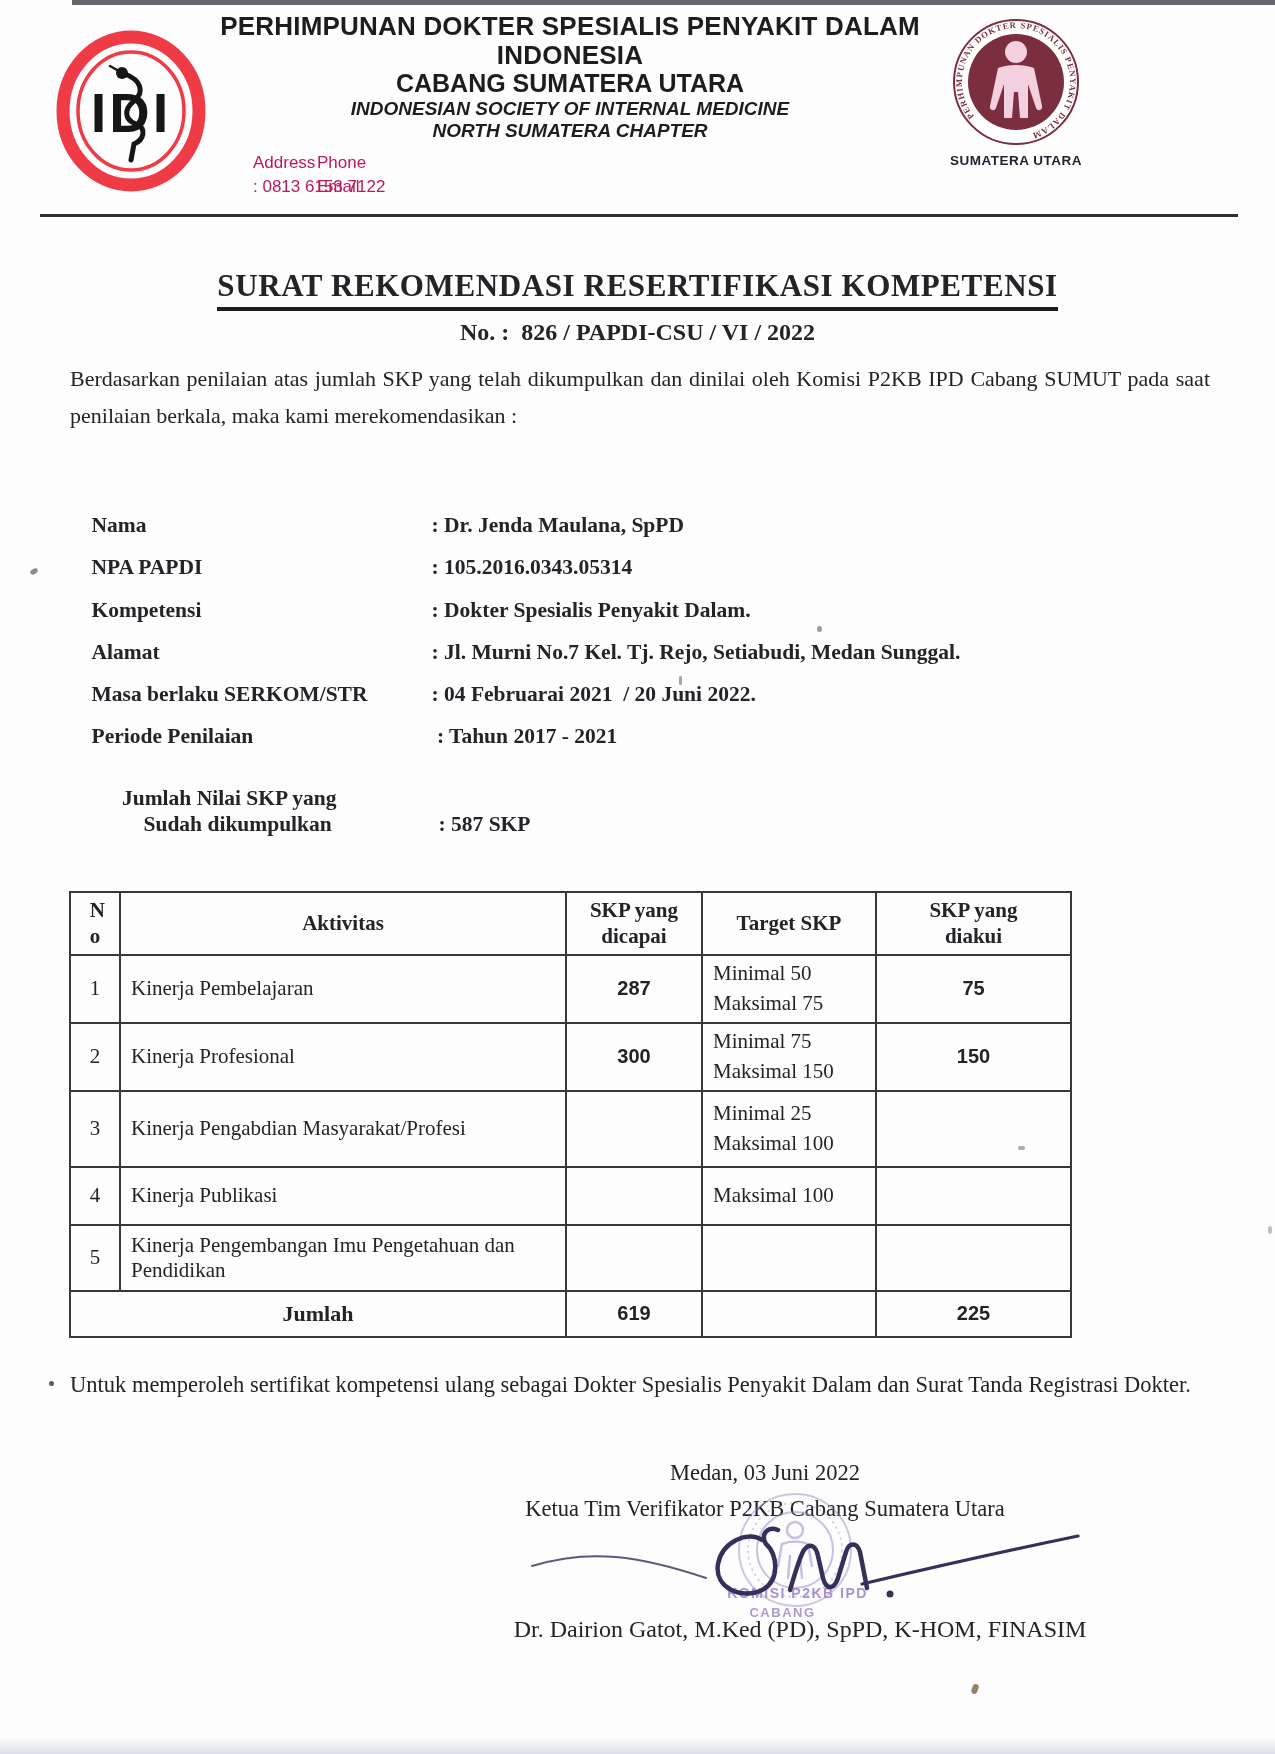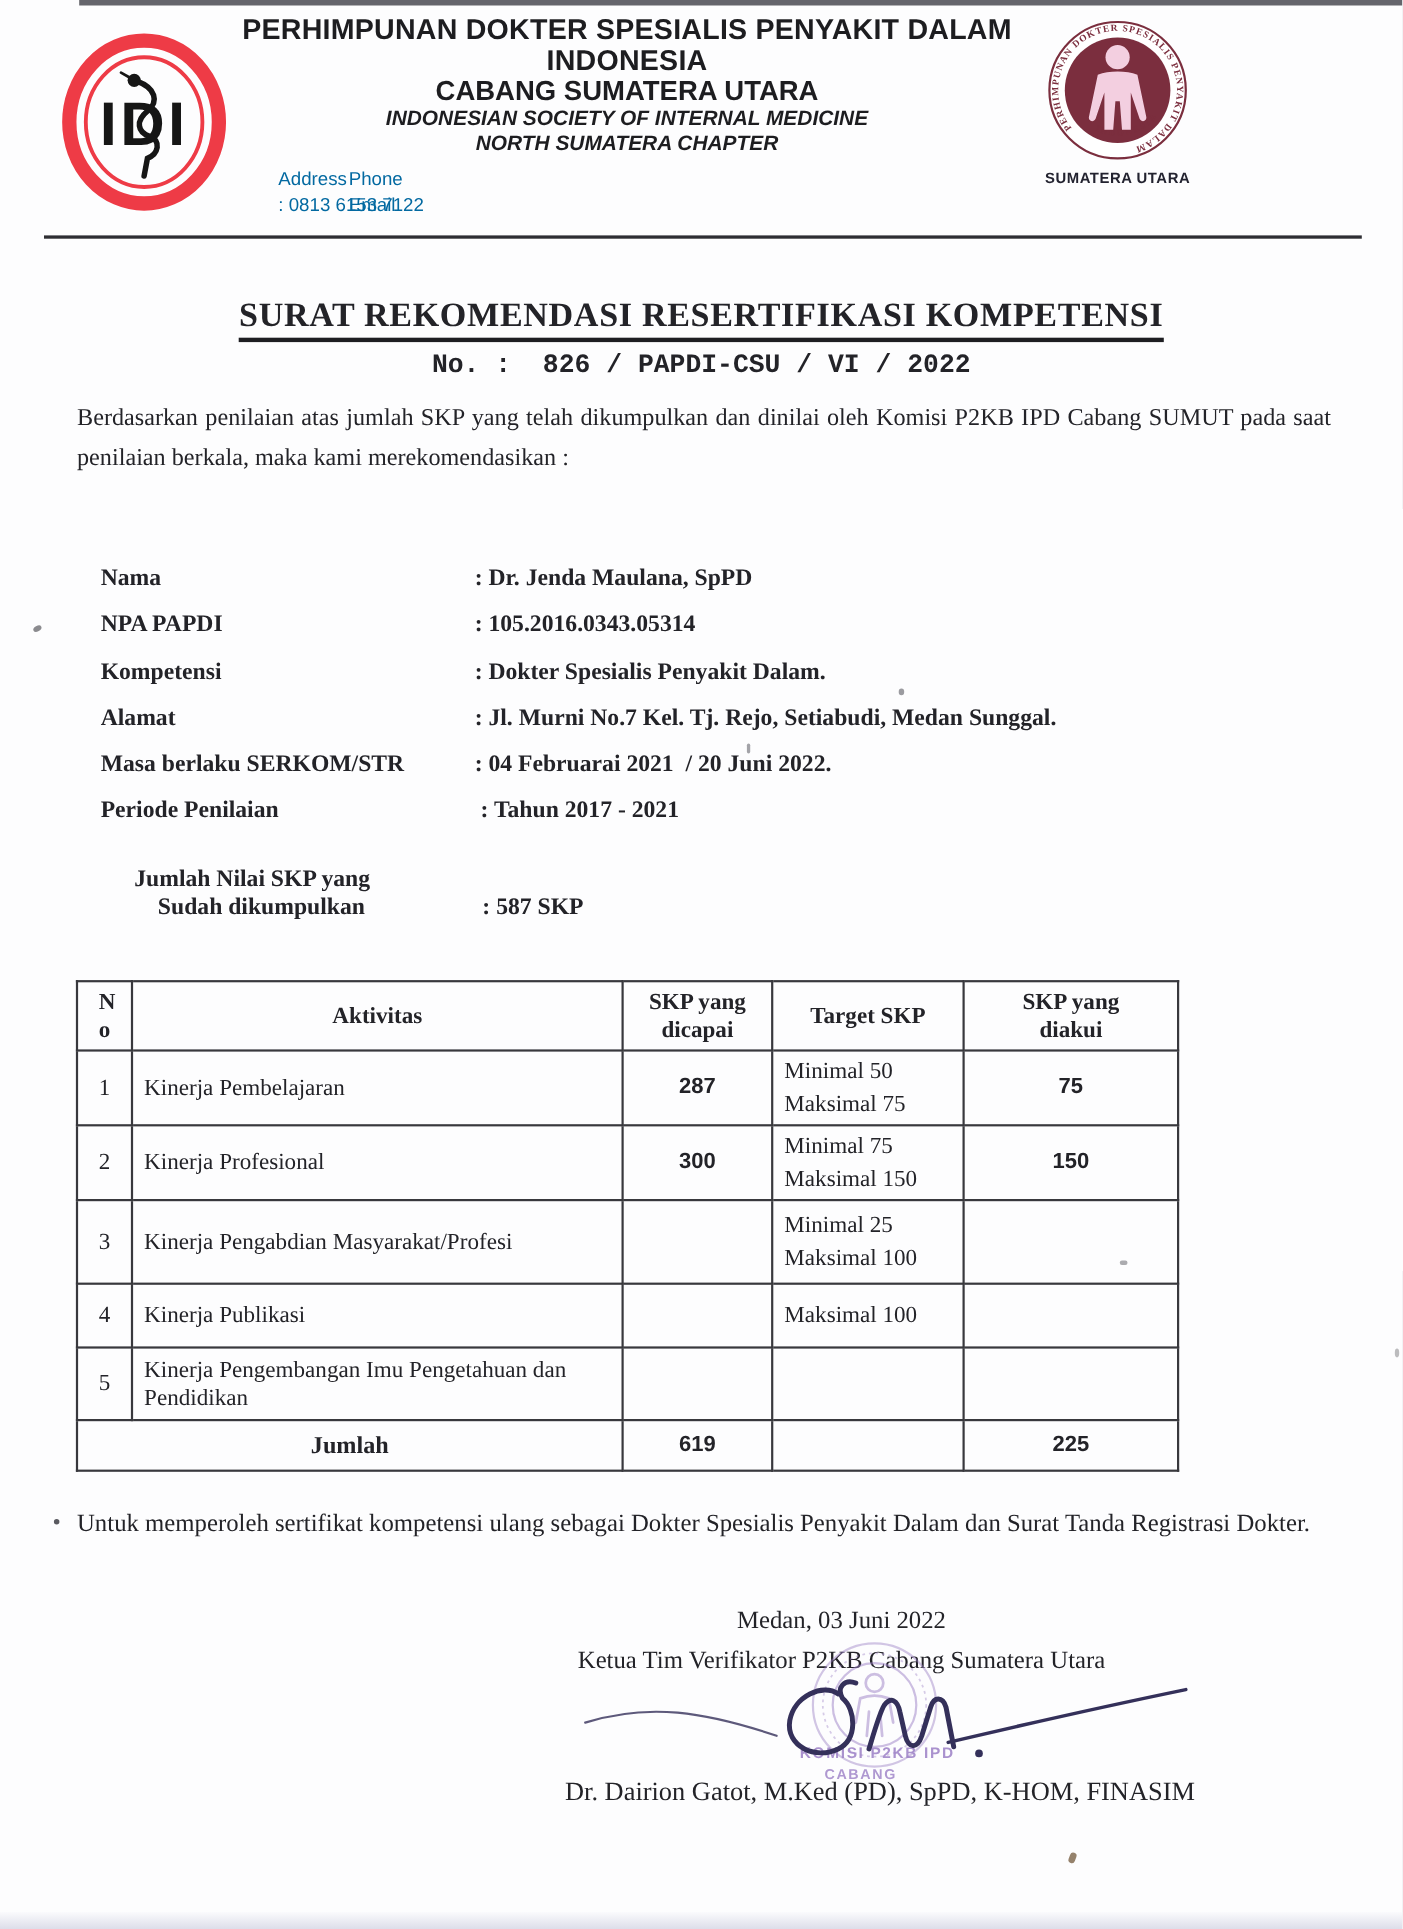--- a/index.html
+++ b/index.html
@@ -14,32 +14,32 @@
   .scan-bottom{left:0;right:0;bottom:0;height:16px;background:linear-gradient(#fbfbfd,#dcdde9);}
   .speck{background:#5a5a60;border-radius:50%;}
   
   .idi-logo{left:55px;top:30px;width:152px;height:162px;}
   .header-text{left:150px;top:12px;width:840px;text-align:center;
     font-family:"Liberation Sans","DejaVu Sans",sans-serif;font-weight:bold;color:#1d1d20;}
   .org-l1{font-size:26px;line-height:1.1;letter-spacing:.2px;}
   .org-l2{font-size:25px;line-height:1.15;}
   .org-l3,.org-l4{font-size:19px;line-height:1.15;font-style:italic;}
   .contact{margin:9px 0 0 103px;text-align:left;font-weight:normal;font-size:17px;
-    line-height:1.38;color:#0369a1;display:grid;grid-template-columns:64px auto;row-gap:1px;}
+    line-height:1.38;color:#be185d;display:grid;grid-template-columns:64px auto;row-gap:1px;}
   .contact .val{white-space:pre;}
   .contact .val2{padding-left:13px;white-space:pre;}
   .papdi-logo{left:946px;top:18px;width:140px;text-align:center;}
   .papdi-caption{margin-top:3px;font-family:"Liberation Sans","DejaVu Sans",sans-serif;
     font-weight:bold;font-size:13.5px;letter-spacing:.5px;color:#232330;}
   .divider{left:40px;top:214px;width:1198px;height:3px;background:#2e2e33;}
   
   .title-block{left:0;top:268px;width:1275px;text-align:center;}
   .main-title{display:inline-block;font-size:31px;font-weight:bold;letter-spacing:.6px;
     border-bottom:4px solid #1e1e22;padding-bottom:3px;}
-  .title-number{margin-top:8px;font-size:24px;font-weight:bold;white-space:pre;font-family:Liberation Mono, monospace;}
+  .title-number{margin-top:8px;font-size:24px;font-weight:bold;white-space:pre;}
   
   .intro{left:70px;top:360px;width:1140px;font-size:22px;line-height:1.7;text-align:justify;}
   .field{left:70px;width:1140px;font-size:21.5px;font-weight:bold;white-space:pre;}
   .field .flabel{display:inline-block;width:340px;white-space:pre;}
   .skp-line{left:122px;font-size:21.5px;font-weight:bold;white-space:pre;}
   .skp-label2{display:inline-block;width:295px;}
   
   table.skp{left:69px;top:891px;width:1001px;position:absolute;border-collapse:collapse;
     table-layout:fixed;font-size:21px;color:#232328;}
   table.skp td,table.skp th{border:2px solid #38383d;padding:2px 10px;vertical-align:middle;

